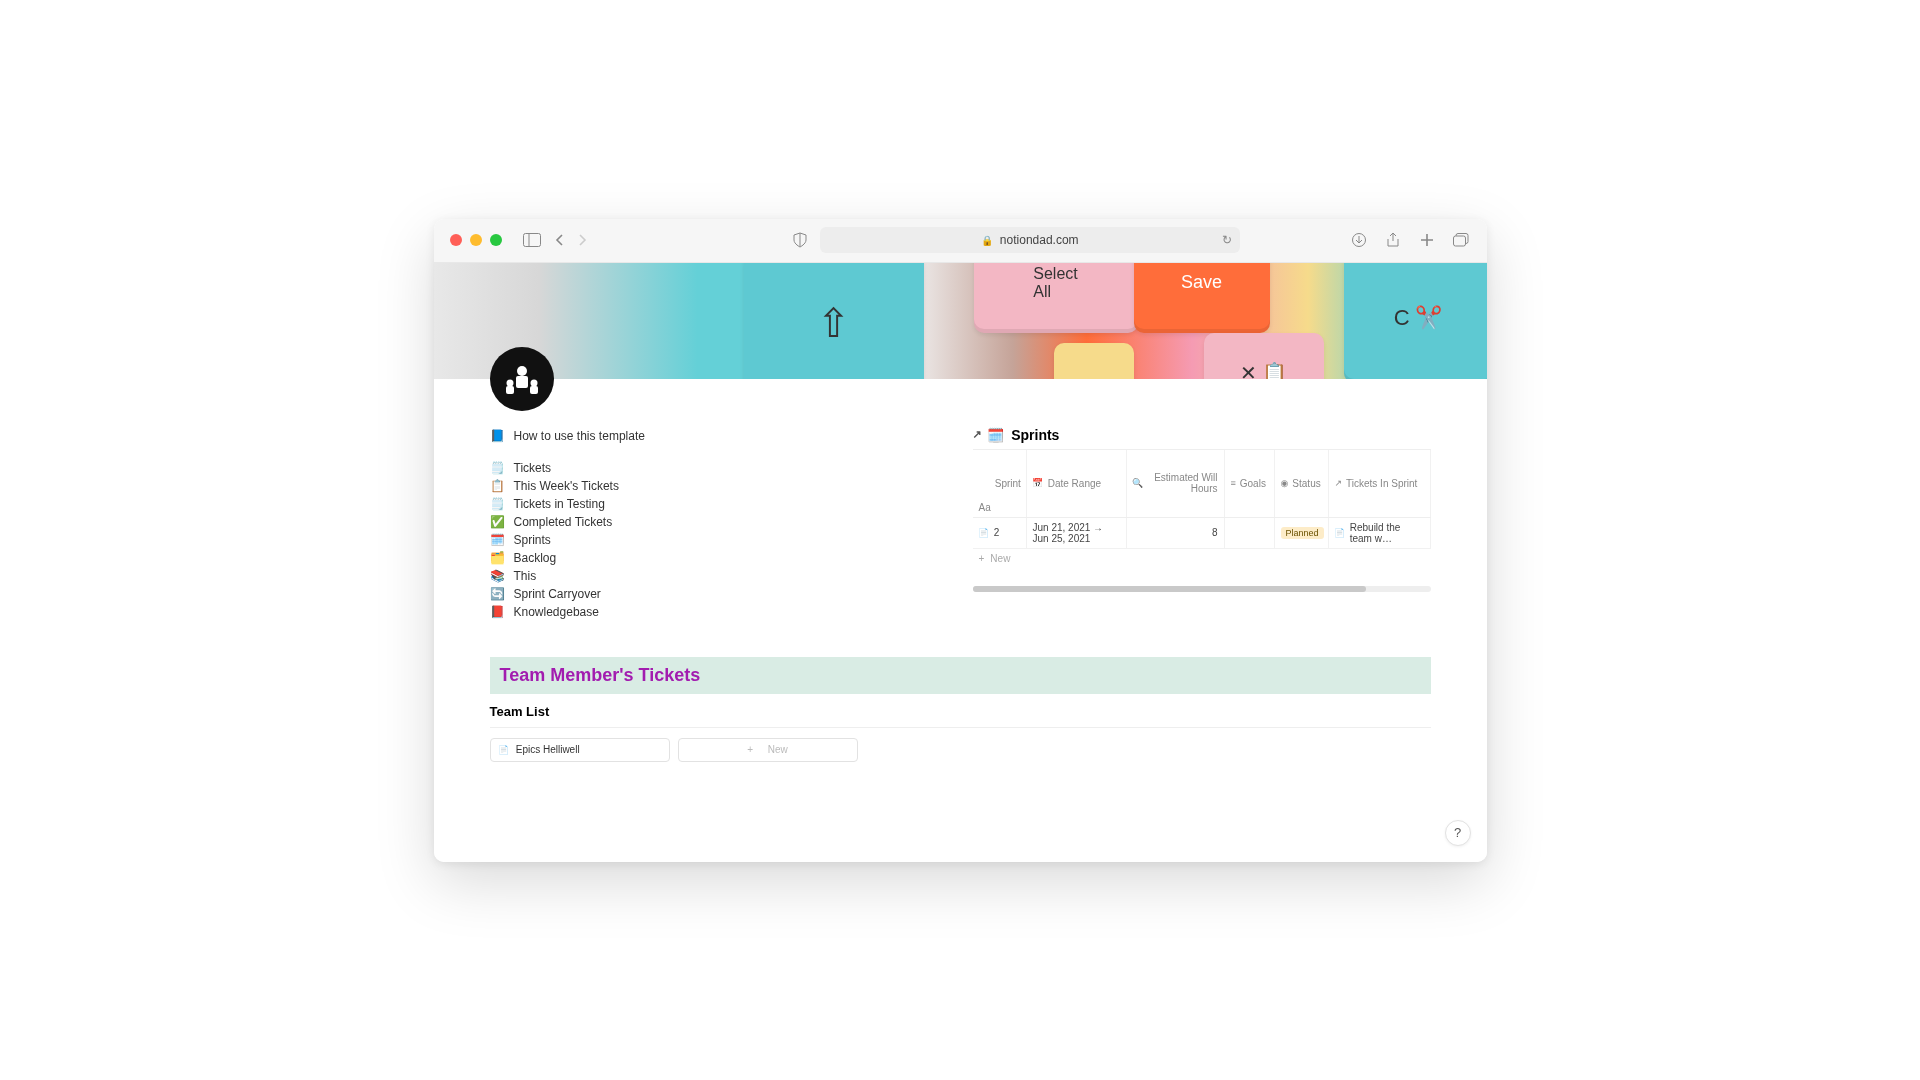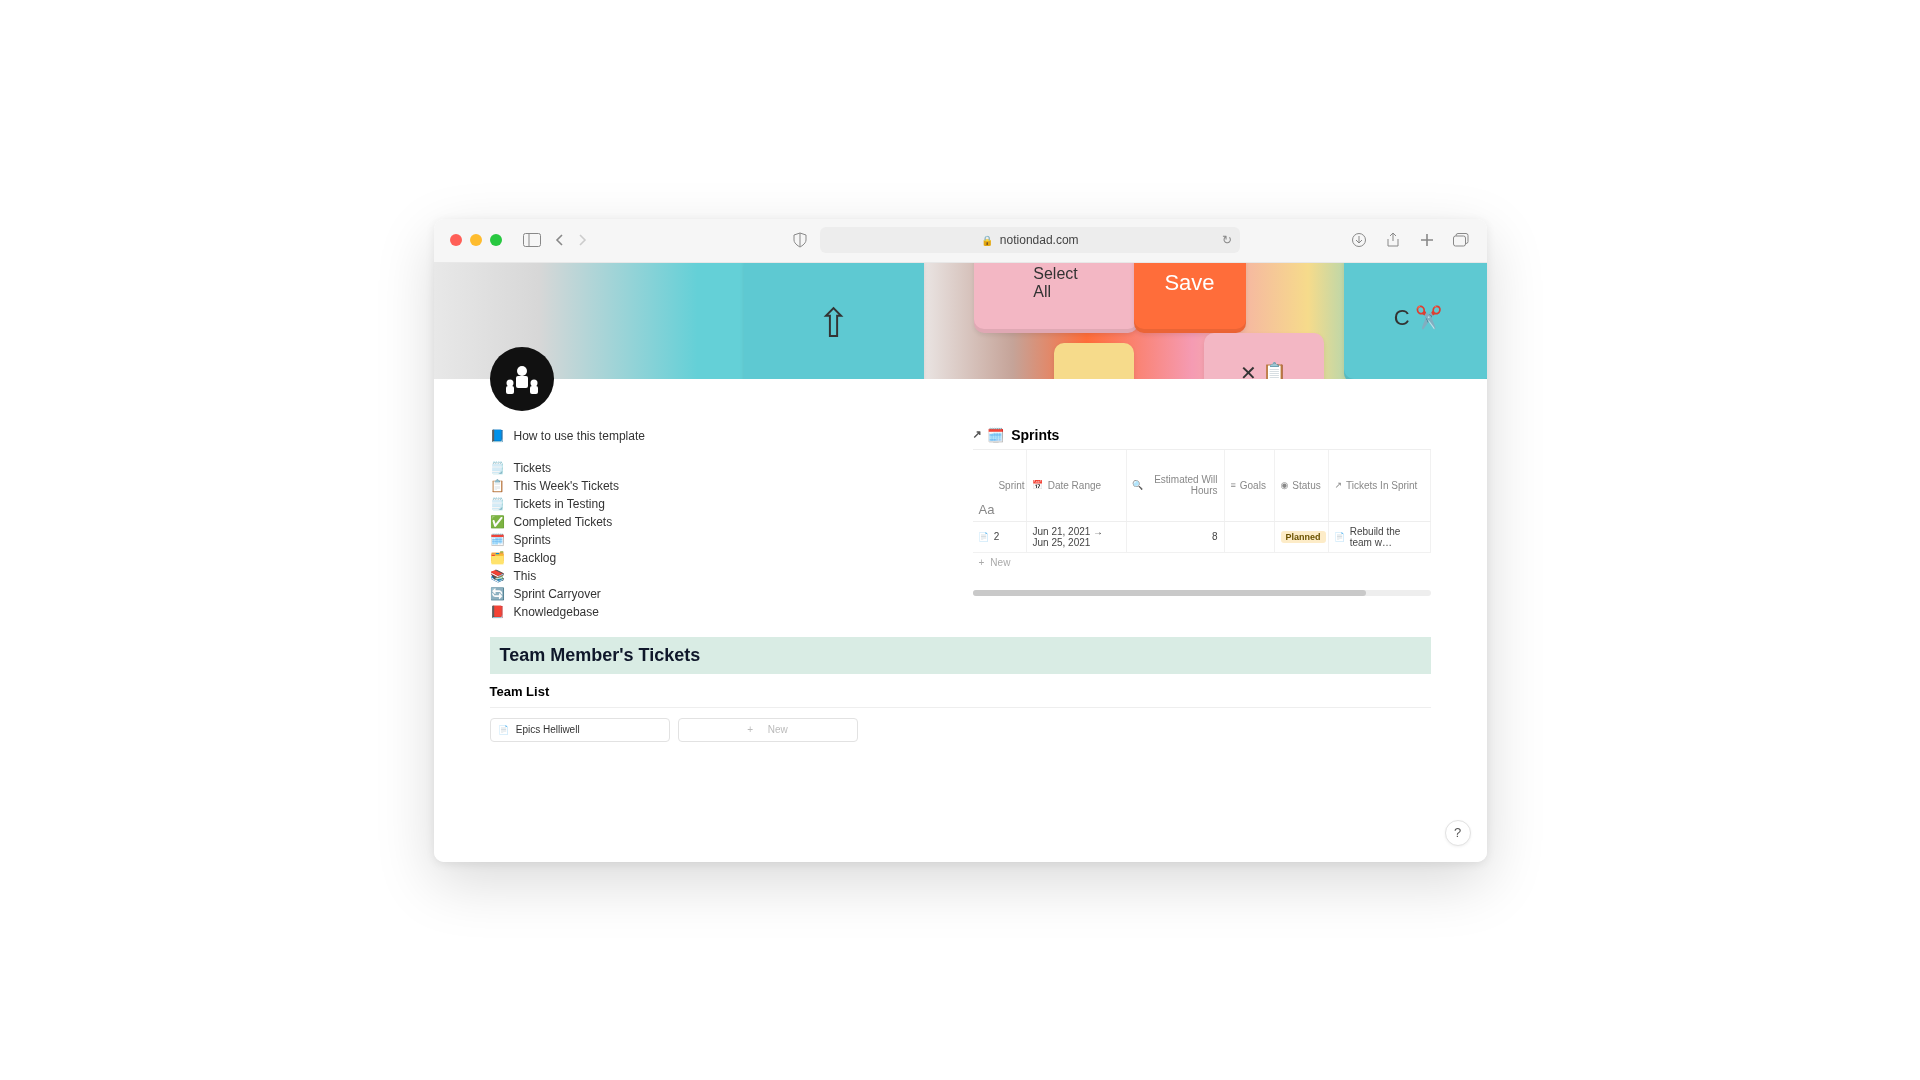--- a/index.html
+++ b/index.html
@@ -101,32 +101,32 @@
   .sprints-header { display:flex; align-items:center; gap:6px; font-size:14px; font-weight:600; margin-bottom:6px; }
   .sprints-header .arrow { font-size: 11px; color:#555; }
   .db-table { font-size: 10px; color: #444; }
   .db-head { display:flex; border-top:1px solid #eee; border-bottom:1px solid #eee; }
   .db-cell { padding: 4px 6px; border-right: 1px solid #f1f1f1; display:flex; align-items:center; gap:4px; }
   .db-cell.h { color: #888; font-weight: 400; }
   .col-sprint { width: 54px; }
   .col-date { width: 100px; }
   .col-hours { width: 98px; justify-content: flex-end; text-align: right; }
   .col-goals { width: 50px; }
-  .col-status { width: 54px; font-weight: bold; }
+  .col-status { width: 54px; }
   .col-tickets { flex: 1; min-width: 80px; }
   .db-row { display:flex; border-bottom:1px solid #f1f1f1; }
   .badge { background:#fdecc8; color:#6b5200; padding:1px 5px; border-radius:3px; font-size:9px; }
   .db-new { color:#aaa; padding:4px 6px; display:flex; gap:6px; align-items:center; font-size:10px; }
   .scroll-hint { height:6px; background:#eee; margin-top:18px; border-radius:3px; position:relative; }
   .scroll-hint::after { content:""; position:absolute; left:0; top:0; height:6px; width:86%; background:#c9c9c9; border-radius:3px; }
   .section-banner {
-    margin-top: 16px;
+    margin-top: 36px;
     background:#d9ece4;
     padding: 8px 10px;
-    font-size: 18px; font-weight:600; color:#0f172a;
+    font-size: 18px; font-weight:600; color:#a21caf;
   }
   .subhead { font-size:13px; font-weight:600; margin-top:10px; margin-bottom:8px; }
   .team-row { display:flex; gap:8px; border-top:1px solid #eee; padding-top:10px; }
   .card {
     width: 180px; height: 24px;
     border:1px solid #e2e2e2; border-radius:4px;
     display:flex; align-items:center; gap:6px;
     padding: 0 8px; font-size:10px; color:#333;
   }
   .card.new { color:#bbb; justify-content:center; }
@@ -206,21 +206,21 @@
             <rect x="0.5" y="3" width="12" height="10" rx="2" fill="#f6f6f6" stroke="#888"></rect>
           </svg>
       </div>
     </div>
   </div>
 
   <div class="content">
     <div class="hero">
       <div class="key teal" style="left:310px;top:-10px;width:180px;height:140px;font-size:40px;">⇧</div>
       <div class="key pink" style="left:540px;top:-30px;width:164px;height:100px;flex-direction:column;font-size:16px;">Select<br>All</div>
-      <div class="key orange" style="left:700px;top:-30px;width:112px;height:100px;font-size:22px;">Save</div>
+      <div class="key orange" style="left:700px;top:-30px;width:136px;height:100px;font-size:18px;">Save</div>
       <div class="key yellow" style="left:620px;top:80px;width:80px;height:60px;"></div>
       <div class="key pink" style="left:770px;top:70px;width:120px;height:80px;font-size:20px;">✕ 📋</div>
       <div class="key teal" style="left:910px;top:-10px;width:150px;height:130px;font-size:22px;">C ✂️</div>
     </div>
 
     <div class="page-icon">
       <svg width="40" height="40" viewBox="0 0 40 40">
         <circle cx="20" cy="12" r="5" fill="#fff"></circle>
         <rect x="14" y="17" width="12" height="12" rx="2" fill="#fff"></rect>
         <circle cx="8" cy="24" r="3.5" fill="#fff"></circle>
@@ -280,21 +280,21 @@
 
         <div class="right-col">
           <div class="sprints-header">
             <span class="arrow">↗</span>
             <span>🗓️</span>
             <span>Sprints</span>
           </div>
           <div class="db-table">
             <div class="db-head">
               <div class="db-cell h col-sprint">
-                  <span style="font-size:13px;margin-top:48px;">Aa</span>
+                  <span style="font-size:10px;margin-top:48px;">Aa</span>
                   <span>Sprint</span>
                 </div>
               <div class="db-cell h col-date">
                   <span style="font-size:9px;">📅</span>
                   <span>Date Range</span>
                 </div>
               <div class="db-cell h col-hours">
                   <span style="font-size:9px;">🔍</span>
                   <span>Estimated Will Hours</span>
                 </div>

